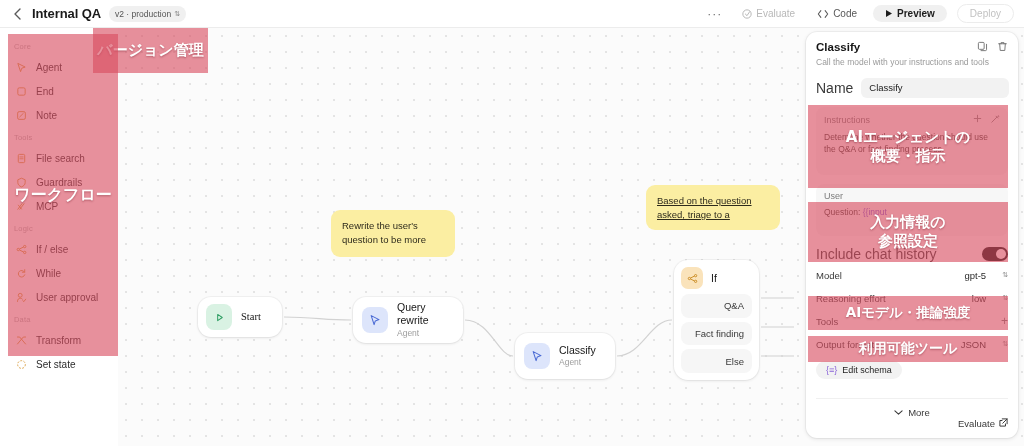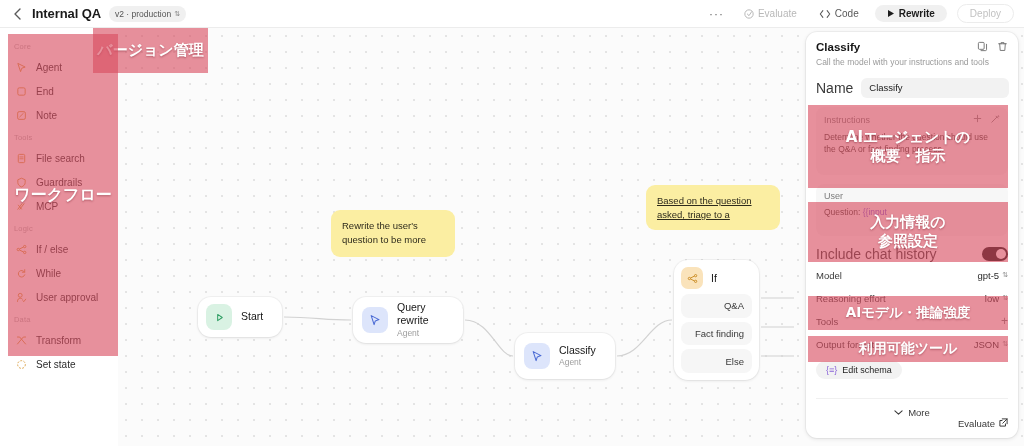--- a/index.html
+++ b/index.html
@@ -73,21 +73,21 @@
   }
   .node-ico {
     width: 26px; height: 26px; border-radius: 8px; display: flex;
     align-items: center; justify-content: center; flex: none;
   }
   .node-ico svg { display: block; }
   .node-texts { display: flex; flex-direction: column; justify-content: center; }
   .node-title { font-size: 10.5px; color: #161616; font-weight: normal; line-height: 1.25; }
   .node-sub { font-size: 8.5px; color: #9d9d9d; line-height: 1.3; }
 
-  #node-start { left: 80px; top: 269px; width: 84px; height: 40px; padding: 0 8px; gap: 9px; }
+  #node-start { left: 80px; top: 269px; width: 84px; height: 40px; padding: 0 8px; gap: 9px; font-family: Liberation Serif, serif; }
   #node-start .node-ico { background: #d9f2e3; color: #2f9e63; }
   #node-query { left: 235px; top: 269px; width: 110px; height: 46px; padding: 0 9px; gap: 9px; }
   #node-query .node-ico { background: #dde5fb; color: #4a6ad4; }
   #node-classify { left: 397px; top: 305px; width: 100px; height: 46px; padding: 0 9px; gap: 9px; }
   #node-classify .node-ico { background: #dde5fb; color: #4a6ad4; }
 
   #node-if {
     left: 556px; top: 232px; width: 85px; height: 120px; flex-direction: column;
     align-items: stretch; padding: 7px; gap: 4px; border-radius: 14px;
   }
@@ -147,21 +147,21 @@
   .toggle::after {
     content: ""; position: absolute; top: 2px; right: 2px; width: 10px; height: 10px;
     border-radius: 50%; background: #fff;
   }
 
   .kv-row {
     display: flex; align-items: center; height: 19px; margin-top: 4px;
     font-size: 9.5px; color: #3a3a3a;
   }
   .kv-val {
-    margin-left: auto; display: flex; align-items: center; gap: 3px;
+    margin-left: auto; display: flex; align-items: center; gap: 16px;
     color: #2b2b2b; font-size: 9.5px; cursor: pointer;
   }
   .kv-val .updown { font-size: 7px; opacity: .55; }
   .kv-row.plus .kv-val { color: #7a7a7a; font-size: 12px; }
 
   .schema-chip {
     display: inline-flex; align-items: center; gap: 5px; margin-top: 7px;
     background: #f2f2f2; border-radius: 10px; padding: 4px 10px;
     font-size: 9px; color: #1e1e1e; cursor: pointer;
   }
@@ -224,21 +224,21 @@
             </svg>
         </span>
         <span>Code</span>
       </div>
       <div class="tb-btn primary">
         <span>
           <svg width="8" height="9" viewBox="0 0 8 9">
               <path d="M1 1 L7 4.5 L1 8 Z" fill="currentColor"></path>
             </svg>
         </span>
-        <span>Rewrite</span>
+        <span>Preview</span>
       </div>
       <div class="tb-btn ghost">
         <span>Deploy</span>
       </div>
     </div>
   </div>
 
   <div class="sidebar">
 
     <div class="side-group-label">Core</div>

